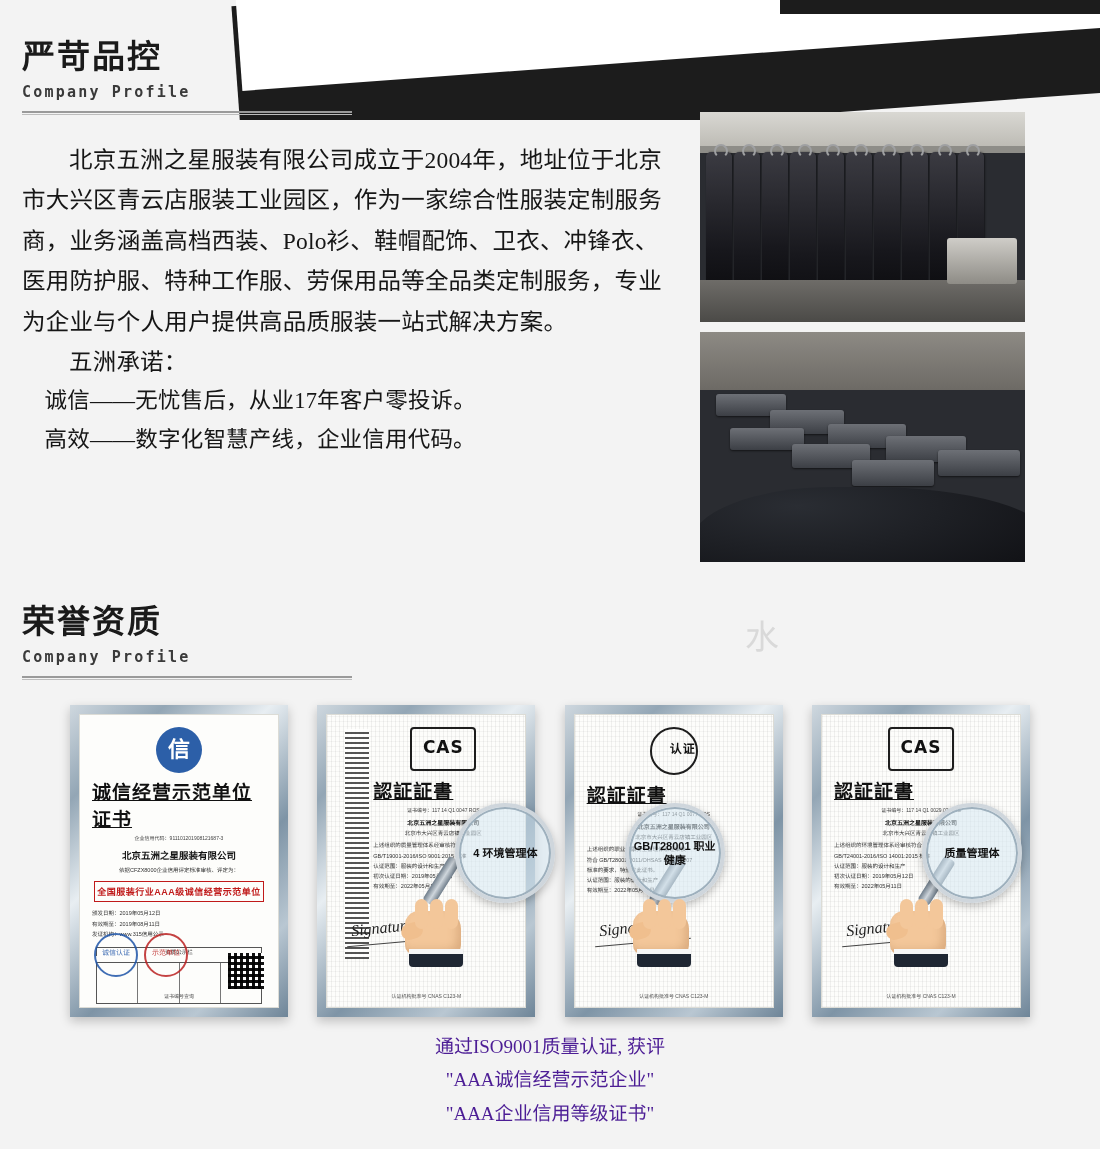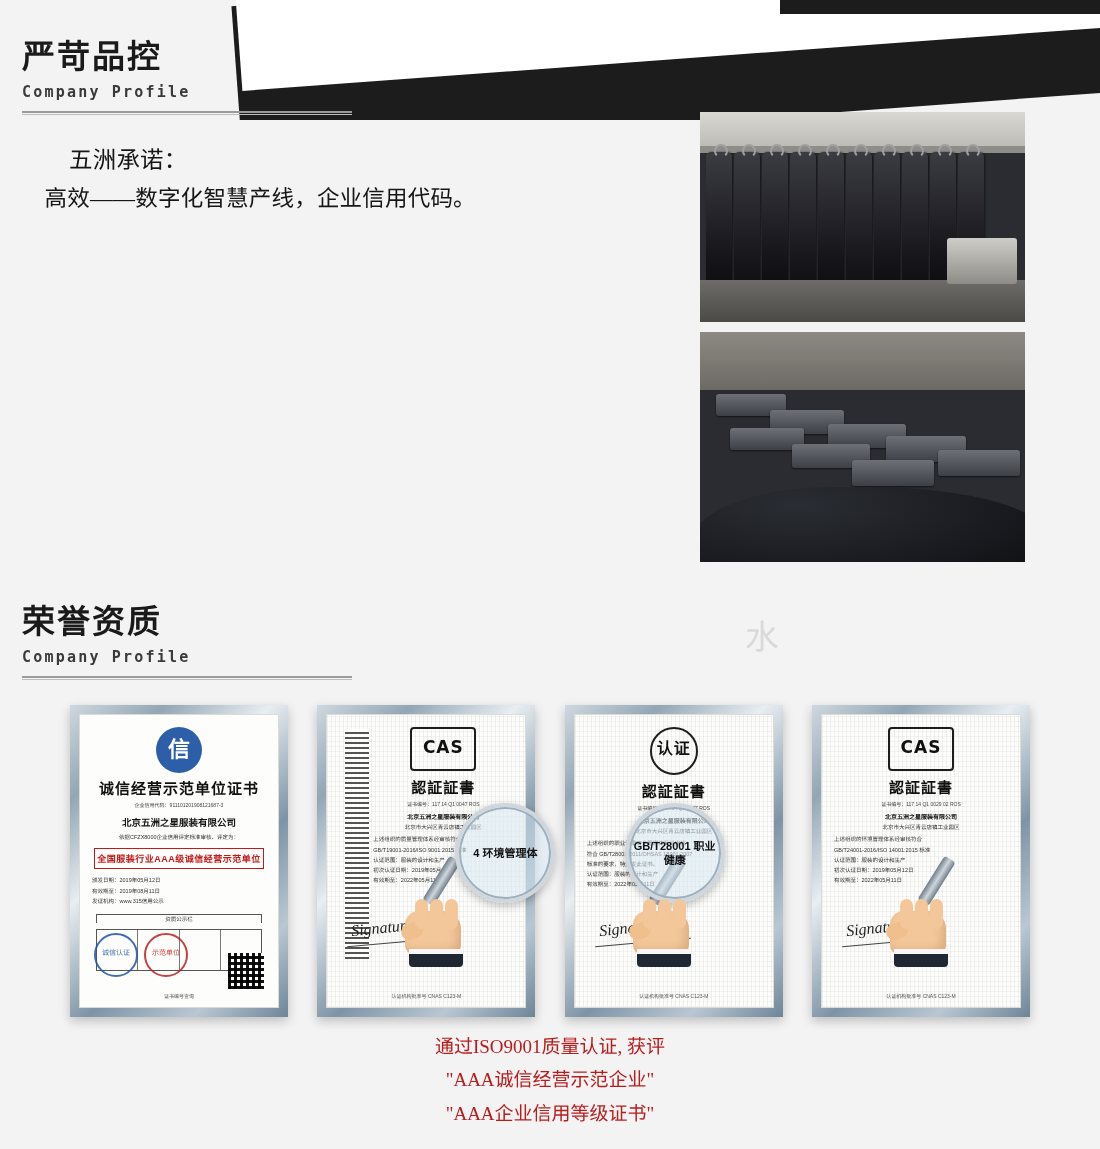--- a/index.html
+++ b/index.html
@@ -233,30 +233,30 @@
     border: 2.5px solid #1d1d1d;
     border-radius: 4px;
     font-size: 17px; font-weight: bold;
     line-height: 36px; text-align: center;
     letter-spacing: 1px;
     color: #111;
     font-family: "DejaVu Sans", sans-serif;
   }
   .cas-badge.round {
     border-radius: 50%;
-    width: 44px; height: 44px; line-height: 40px; font-size: 16px;
+    width: 44px; height: 44px; line-height: 40px; font-size: 12px; text-align: right;
   }
   .cert-title {
-    text-align: center;
-    font-size: 15px;
+    font-size: 19px;
     font-weight: bold;
     color: #111;
     font-family: "Liberation Serif", "DejaVu Serif", serif;
     letter-spacing: 1px;
     margin-bottom: 3px;
+    text-decoration: underline;
   }
   .cert-sub {
     text-align: center;
     font-size: 5px;
     color: #444;
     margin-bottom: 5px;
   }
   .cert-line {
     font-size: 5.5px;
     color: #333;
@@ -434,21 +434,21 @@
   }
 
   
   .caption {
     position: absolute;
     left: 0; right: 0;
     top: 1030px;
     text-align: center;
     font-family: "Liberation Serif", "DejaVu Serif", serif;
     font-size: 19px;
-    color: #b91c1c;
+    color: #4c1d95;
     line-height: 1.75;
   }
   .caption div { margin: 0; }
 </style>
 </head>
 <body>
 
 <div id="page">
 
   <div class="corner-wrap">
@@ -458,21 +458,23 @@
   </div>
 
   <div class="section-head" style="top:38px;">
     <div class="head-cn">严苛品控</div>
     <div class="head-en">Company Profile</div>
     <div class="head-rule"></div>
     <div class="head-rule-inner"></div>
   </div>
 
   <div class="profile-text">
+    <p class="p-indent">北京五洲之星服装有限公司成立于2004年，地址位于北京市大兴区青云店服装工业园区，作为一家综合性服装定制服务商，业务涵盖高档西装、Polo衫、鞋帽配饰、卫衣、冲锋衣、医用防护服、特种工作服、劳保用品等全品类定制服务，专业为企业与个人用户提供高品质服装一站式解决方案。</p>
     <p class="promise-head">五洲承诺：</p>
+    <p class="promise-item">诚信——无忧售后，从业17年客户零投诉。</p>
     <p class="promise-item">高效——数字化智慧产线，企业信用代码。</p>
   </div>
 
   <div class="photo photo-top">
     <div class="rack-ceiling"></div>
     <div class="rack-bar"></div>
     <div class="suit" style="left:6px;"></div>
     <div class="suit" style="left:34px;height:148px;"></div>
     <div class="suit" style="left:62px;height:138px;"></div>
     <div class="suit" style="left:90px;height:150px;"></div>
@@ -611,20 +613,23 @@
         <p class="cert-line">GB/T24001-2016/ISO 14001:2015 标准</p>
         <p class="cert-line">认证范围：服装的设计和生产</p>
         <p class="cert-line">初次认证日期：2019年05月12日</p>
         <p class="cert-line">有效期至：2022年05月11日</p>
         <div class="sig">Signature</div>
         <div class="sig-underline"></div>
         <div class="cert-footer-sm">认证机构批准号 CNAS C123-M</div>
       </div>
 
       <div class="mag-handle" style="left:118px; top:150px;"></div>
+      <div class="magnifier" style="left:110px; top:98px;">
+        <span>质量管理体</span>
+      </div>
       <div class="hand" style="left:78px; top:188px;">
         <div class="palm"></div>
         <div class="thumb"></div>
         <div class="finger" style="left:10px;"></div>
         <div class="finger" style="left:25px;"></div>
         <div class="finger" style="left:40px;"></div>
         <div class="cuff"></div>
       </div>
     </div>
 

